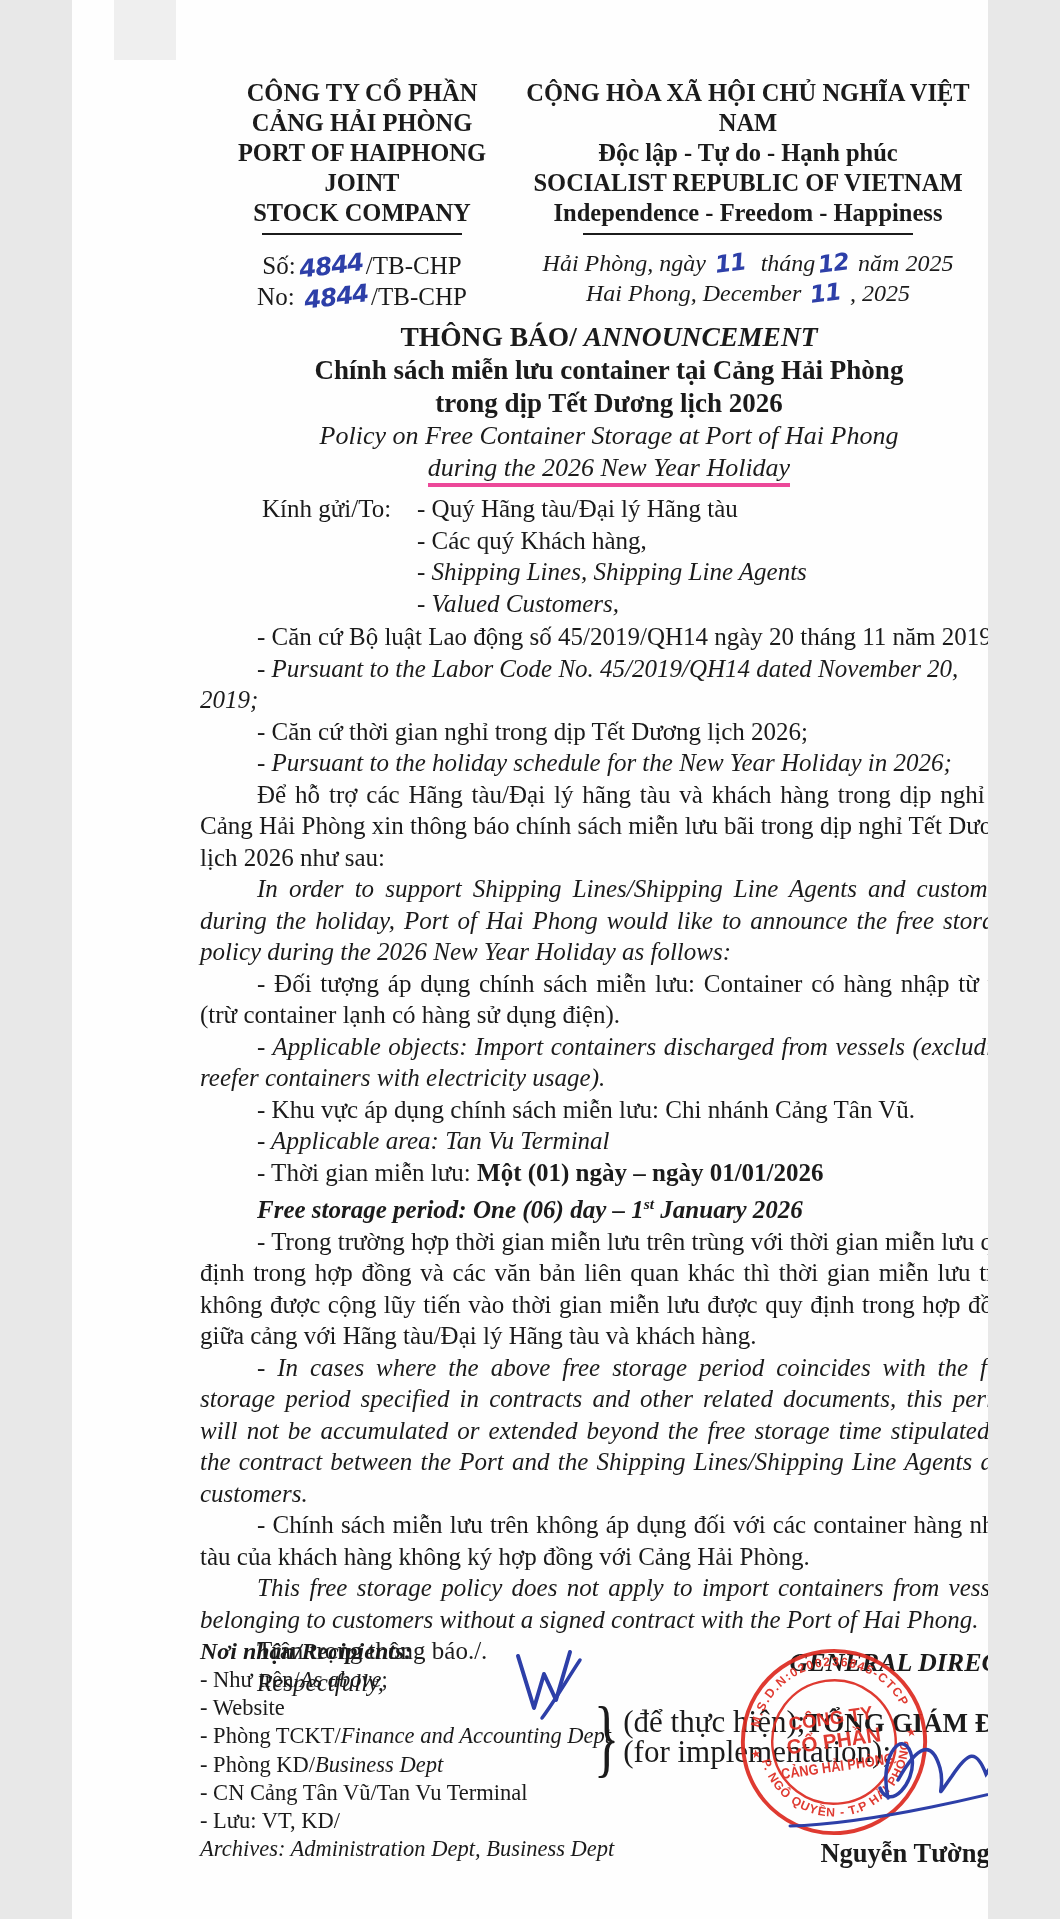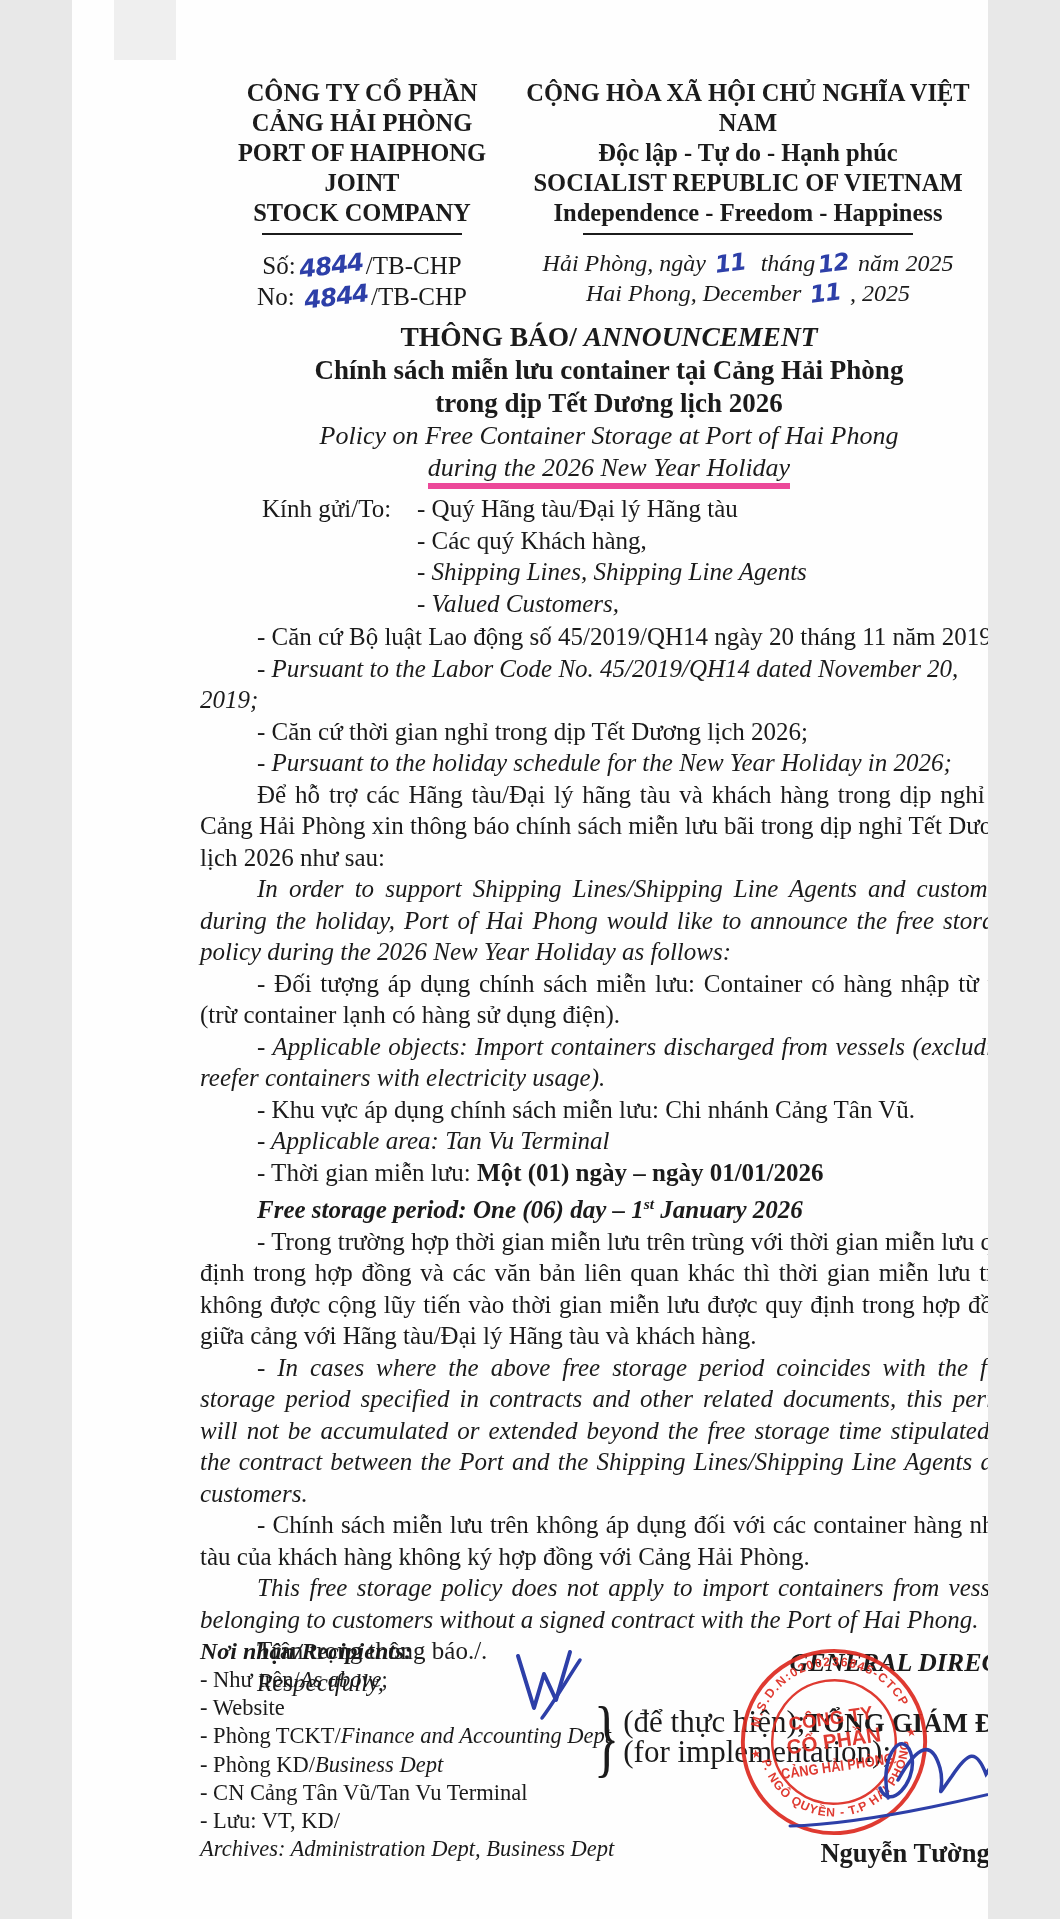--- a/index.html
+++ b/index.html
@@ -23,21 +23,21 @@
   .hdr-right .ln{font-weight:bold;font-size:24.5px;line-height:30px;}
   .hdr-right .rule{width:330px;margin:5px auto 0;}
   .dates{margin-top:13px;font-style:italic;font-size:24px;line-height:30px;}
   
   .main{position:absolute;left:128px;top:320px;width:818px;font-size:25px;line-height:31.5px;}
   .doc-title{text-align:center;margin-bottom:9px;}
   .doc-title .t1{font-size:27.5px;font-weight:bold;line-height:34px;}
   .doc-title .t1 .it{font-style:italic;}
   .doc-title .t23{font-size:27px;font-weight:bold;line-height:33px;}
   .doc-title .t45{font-size:26px;font-style:italic;line-height:32px;}
-  .doc-title .u{border-bottom:6px solid #ec4899;padding-bottom:1px;}
+  .doc-title .u{border-bottom:4px solid #ec4899;padding-bottom:1px;}
   .salutation{display:flex;margin-bottom:2px;}
   .salutation .lbl{flex:0 0 155px;margin-left:62px;}
   .salutation .items > div{white-space:nowrap;}
   .en{font-style:italic;}
   .p{text-align:justify;text-indent:57px;margin:0;}
   .p.nojust{text-align:left;}
   .bold{font-weight:bold;}
   sup{font-size:0.62em;}
   
   .recipients{position:absolute;left:128px;top:1636px;width:480px;font-size:22.5px;line-height:28.2px;}

